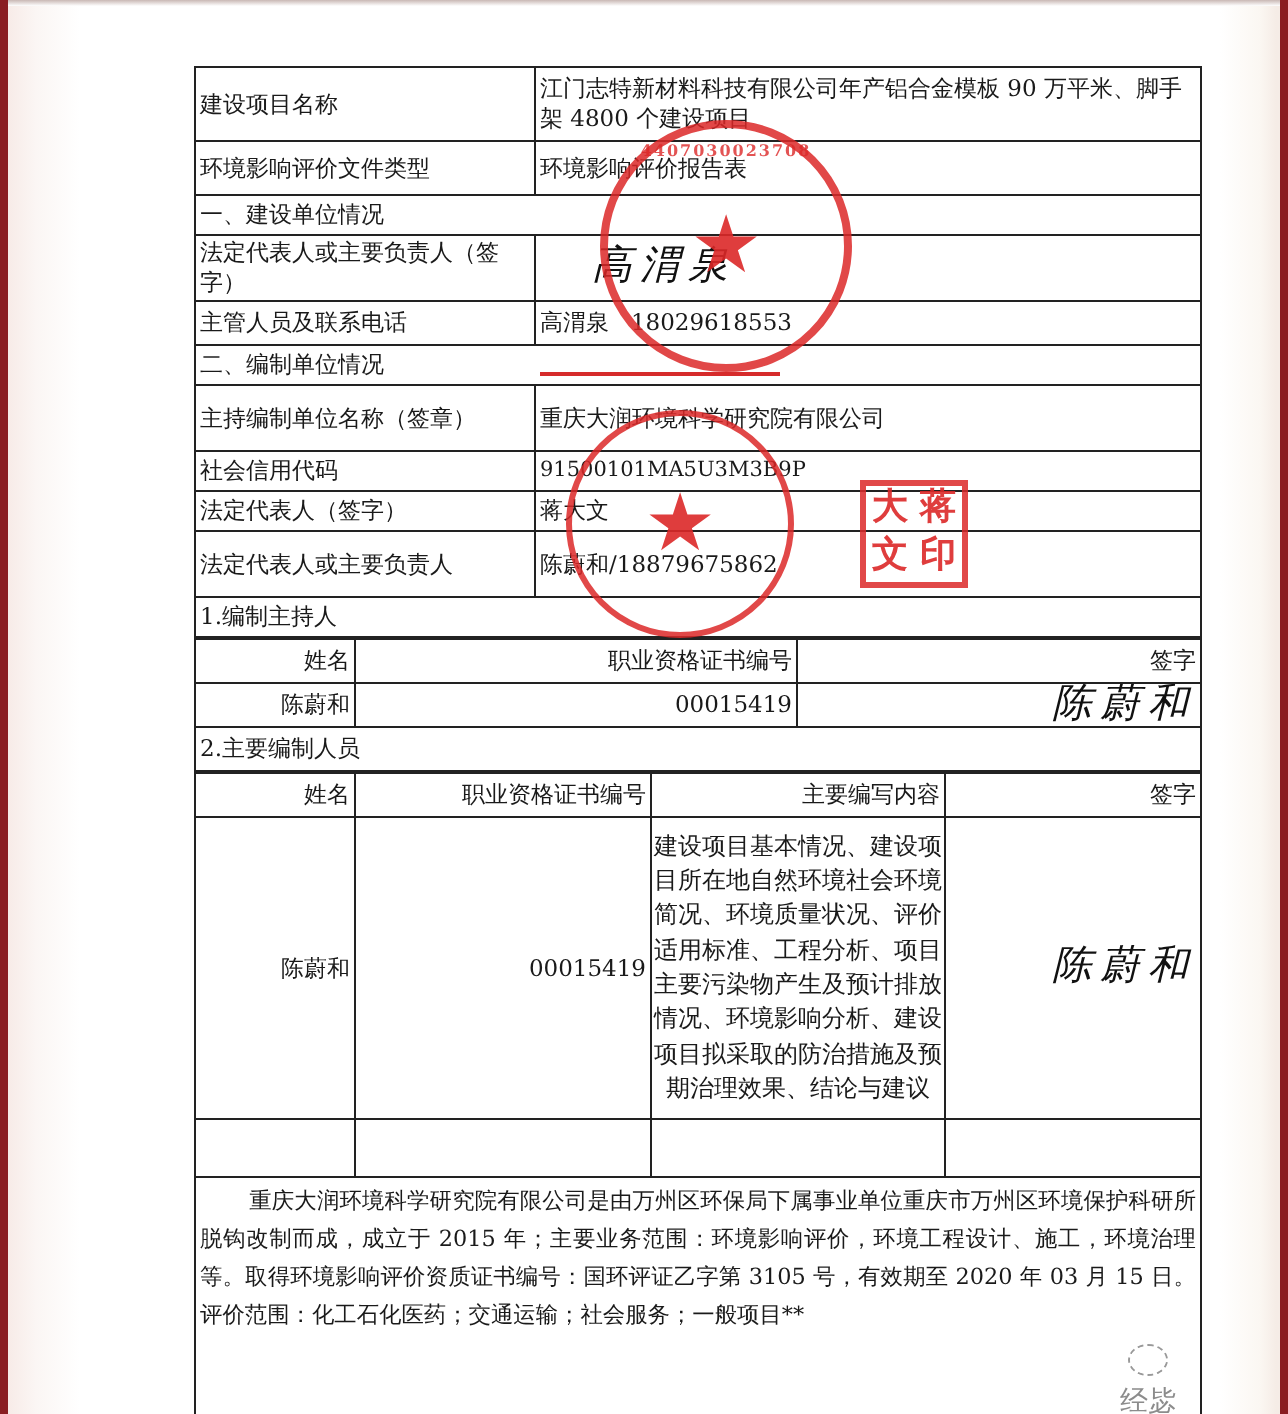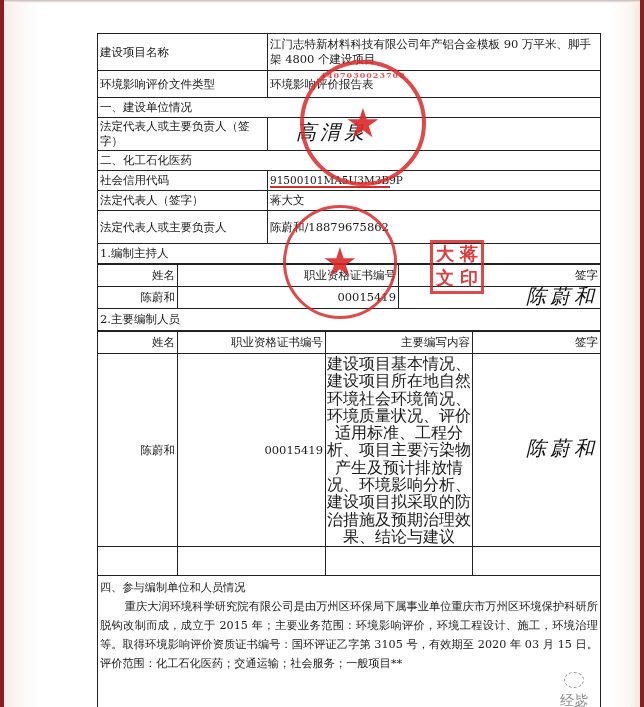--- a/index.html
+++ b/index.html
@@ -27,21 +27,21 @@
     .t1 .r-proj td { height: 34px; }
     .t1 .r-host td { height: 30px; }
     .t1 .r-sig td { height: 25px; }
     .t1 .r-sec td { height: 17px; }
     .t1 .r-tall td { height: 24px; }
     .center { text-align: right; }
     .t2 td { height: 19px; }
     .t3 td { height: 19px; }
     .t3 .big td { height: 148px; }
     .t3 .blank td { height: 26px; }
-    .content-cell { font-size: 16px; line-height: 17.3px; text-align: center; padding: 1px 1px; }
+    .content-cell { font-size: 12px; line-height: 17.3px; text-align: center; padding: 1px 1px; }
     .section4 {
       border: 1.2px solid #222; border-top: none; height: 128px; padding: 2px 2px;
       font-size: 11.2px; line-height: 19px;
     }
     .section4 .para { text-indent: 2.2em; text-align: justify; }
     .handwriting {
       font-family: "DejaVu Serif", serif; font-style: italic; color: #111;
       letter-spacing: 4px;
     }
     .hw-owner { font-size: 20px; margin-left: 26px; }
@@ -99,22 +99,32 @@
     </tr>
     <tr class="r-sec">
       <td colspan="2">一、建设单位情况</td>
     </tr>
     <tr class="r-sig">
       <td>法定代表人或主要负责人（签字）</td>
       <td>
         <span class="handwriting hw-owner">高渭泉</span>
       </td>
     </tr>
-    <tr class="r-sec">
-      <td colspan="2">二、化工石化医药</td>
+    <tr>
+      <td>主管人员及联系电话</td>
+      <td>
+        <span>高渭泉</span>&nbsp;&nbsp;&nbsp;<span>18029618553</span>
+      </td>
+    </tr>
+    <tr class="r-sec">
+      <td colspan="2">二、编制单位情况</td>
+    </tr>
+    <tr class="r-host">
+      <td>主持编制单位名称（签章）</td>
+      <td>重庆大润环境科学研究院有限公司</td>
     </tr>
     <tr class="r-sec">
       <td>社会信用代码</td>
       <td style="font-size:10.5px">91500101MA5U3M3B9P</td>
     </tr>
     <tr class="r-sec">
       <td>法定代表人（签字）</td>
       <td>蒋大文</td>
     </tr>
     <tr class="r-host">
@@ -177,21 +187,20 @@
     <tr class="blank">
       <td></td>
       <td></td>
       <td></td>
       <td></td>
     </tr>
   </tbody>
     </table>
 
   <div class="section4">
-    <div>四、参与编制单位和人员情况</div>
     <div class="para">重庆大润环境科学研究院有限公司是由万州区环保局下属事业单位重庆市万州区环境保护科研所脱钩改制而成，成立于 2015 年；主要业务范围：环境影响评价，环境工程设计、施工，环境治理等。取得环境影响评价资质证书编号：国环评证乙字第 3105 号，有效期至 2020 年 03 月 15 日。评价范围：化工石化医药；交通运输；社会服务；一般项目**</div>
   </div>
 </div>
 
 <div class="red-underline"></div>
 
 <div class="stamp stamp1">
   <div class="ring-text" style="font-size:8px;top:6px;letter-spacing:1px">4407030023708</div>
   <div class="star">★</div>
 </div>

